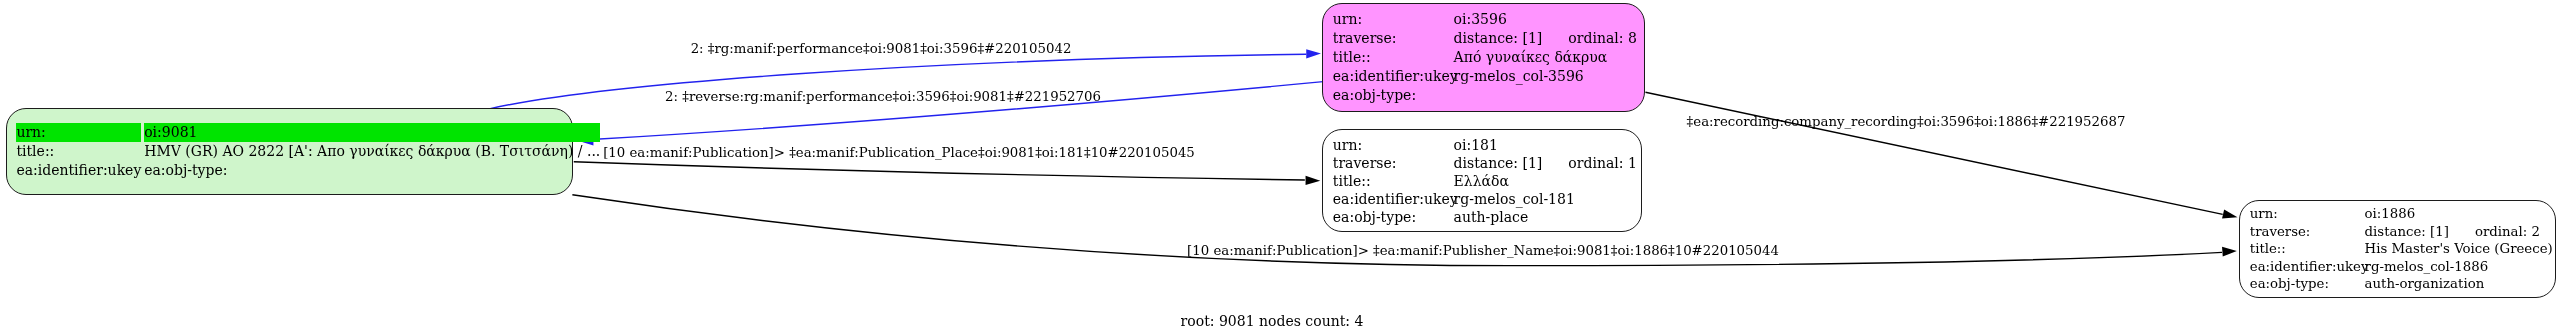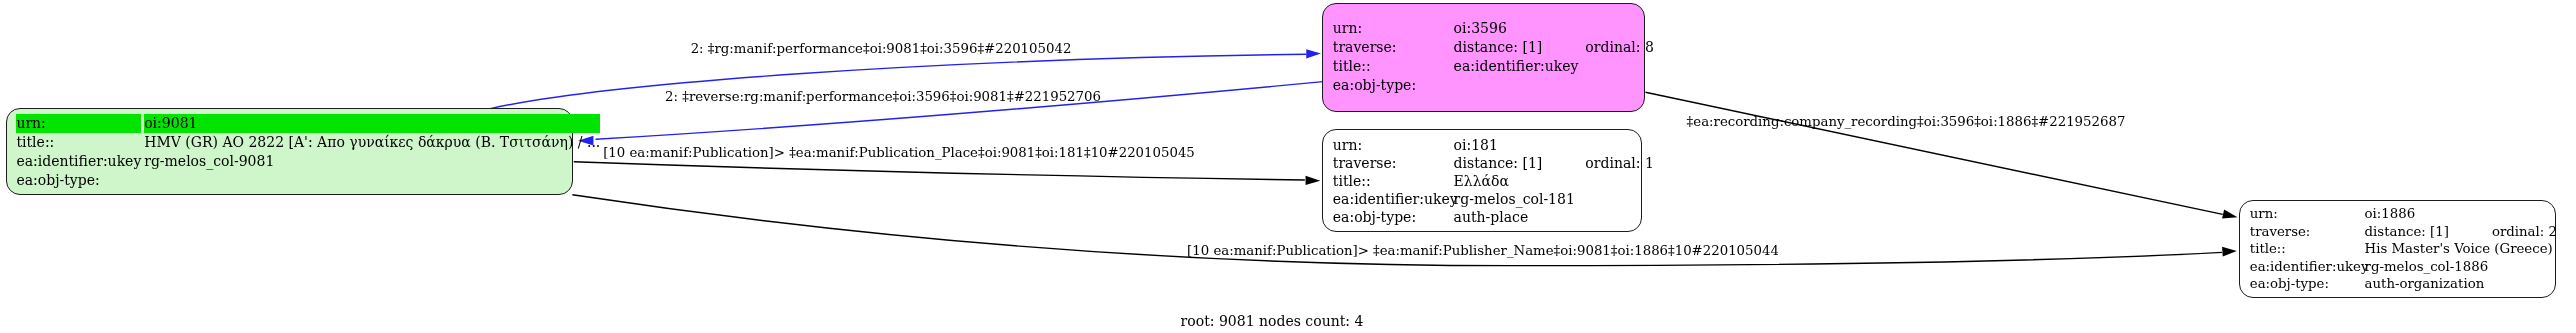--- a/index.html
+++ b/index.html
@@ -4,21 +4,21 @@
 <style>
   html,body{margin:0;padding:0;background:#ffffff;}
   .canvas{
     position:relative;width:2576px;height:334px;background:#ffffff;
     font-family:"DejaVu Serif",serif;color:#000;overflow:hidden;
   }
   svg.edges{position:absolute;left:0;top:0;width:2576px;height:334px;}
   svg.edges path{fill:none;stroke-width:2px;}
   .node{
     position:absolute;box-sizing:border-box;
-    border:1.3px solid #1c1c1c;border-radius:14px;
+    border:1.3px solid #1c1c1c;border-radius:20px;
     display:grid;column-gap:2.8px;align-content:center;
     padding:4.2px 9.8px;font-size:14px;white-space:nowrap;
   }
   .node .cell{overflow:visible;}
   #node-manifestation{
     left:5.6px;top:108px;width:567px;height:87px;background:#cff5cb;
     grid-template-columns:125px 1fr;line-height:19px;
   }
   #node-manifestation .hl{background:#00e400;}
   #node-expression{
@@ -26,21 +26,21 @@
     grid-template-columns:118px 1fr;line-height:19px;
   }
   #node-place{
     left:1322px;top:129px;width:320px;height:103px;background:#ffffff;
     grid-template-columns:118px 1fr;line-height:18px;
   }
   #node-organization{
     left:2239px;top:200px;width:317px;height:98px;background:#ffffff;
     grid-template-columns:112px 1fr;line-height:17.6px;font-size:13.3px;
   }
-  .trav{display:flex;gap:43px;}
+  .trav{display:flex;gap:26px;}
   .edge-label{
     position:absolute;transform:translate(-50%,-50%);
     white-space:nowrap;font-size:13.3px;
   }
   .graph-footer{
     position:absolute;left:1272px;top:321px;transform:translate(-50%,-50%);
     white-space:nowrap;font-size:14px;
   }
 </style>
 </head>
@@ -65,34 +65,35 @@
     <path d="M 2343,131 L 3165,305" stroke="#000000"></path>
     <polygon points="3186,309 3167,298 3164,311" fill="#000000"></polygon>
   </svg>
 
   <div class="node" id="node-manifestation">
     <div class="cell hl">urn:</div>
     <div class="cell hl">oi:9081</div>
     <div class="cell">title::</div>
     <div class="cell">HMV (GR) AO 2822 [A': Απο γυναίκες δάκρυα (Β. Τσιτσάνη) / ...</div>
     <div class="cell">ea:identifier:ukey</div>
-    <div class="cell">rg-melos_col-9081</div>
     <div class="cell">ea:obj-type:</div>
   </div>
 
   <div class="node" id="node-expression">
     <div class="cell">urn:</div>
     <div class="cell">oi:3596</div>
     <div class="cell">traverse:</div>
     <div class="cell trav">
       <span>distance: [1]</span>
       <span>ordinal: 8</span>
     </div>
     <div class="cell">title::</div>
+    <div class="cell">Από γυναίκες δάκρυα</div>
     <div class="cell">ea:identifier:ukey</div>
+    <div class="cell">rg-melos_col-3596</div>
     <div class="cell">ea:obj-type:</div>
   </div>
 
   <div class="node" id="node-place">
     <div class="cell">urn:</div>
     <div class="cell">oi:181</div>
     <div class="cell">traverse:</div>
     <div class="cell trav">
       <span>distance: [1]</span>
       <span>ordinal: 1</span>

